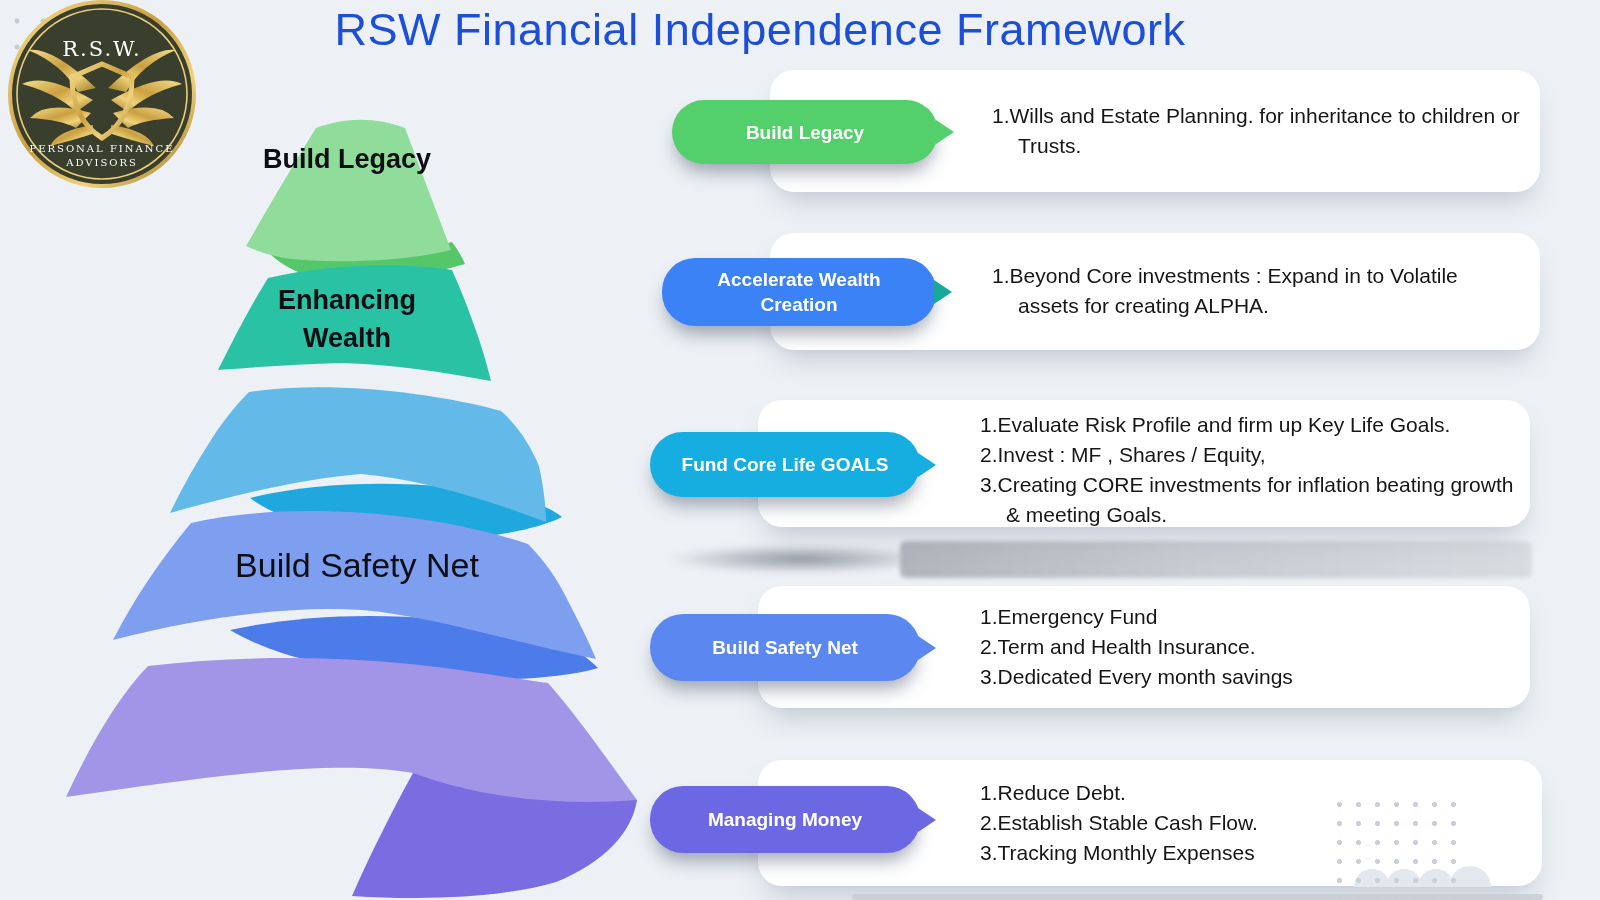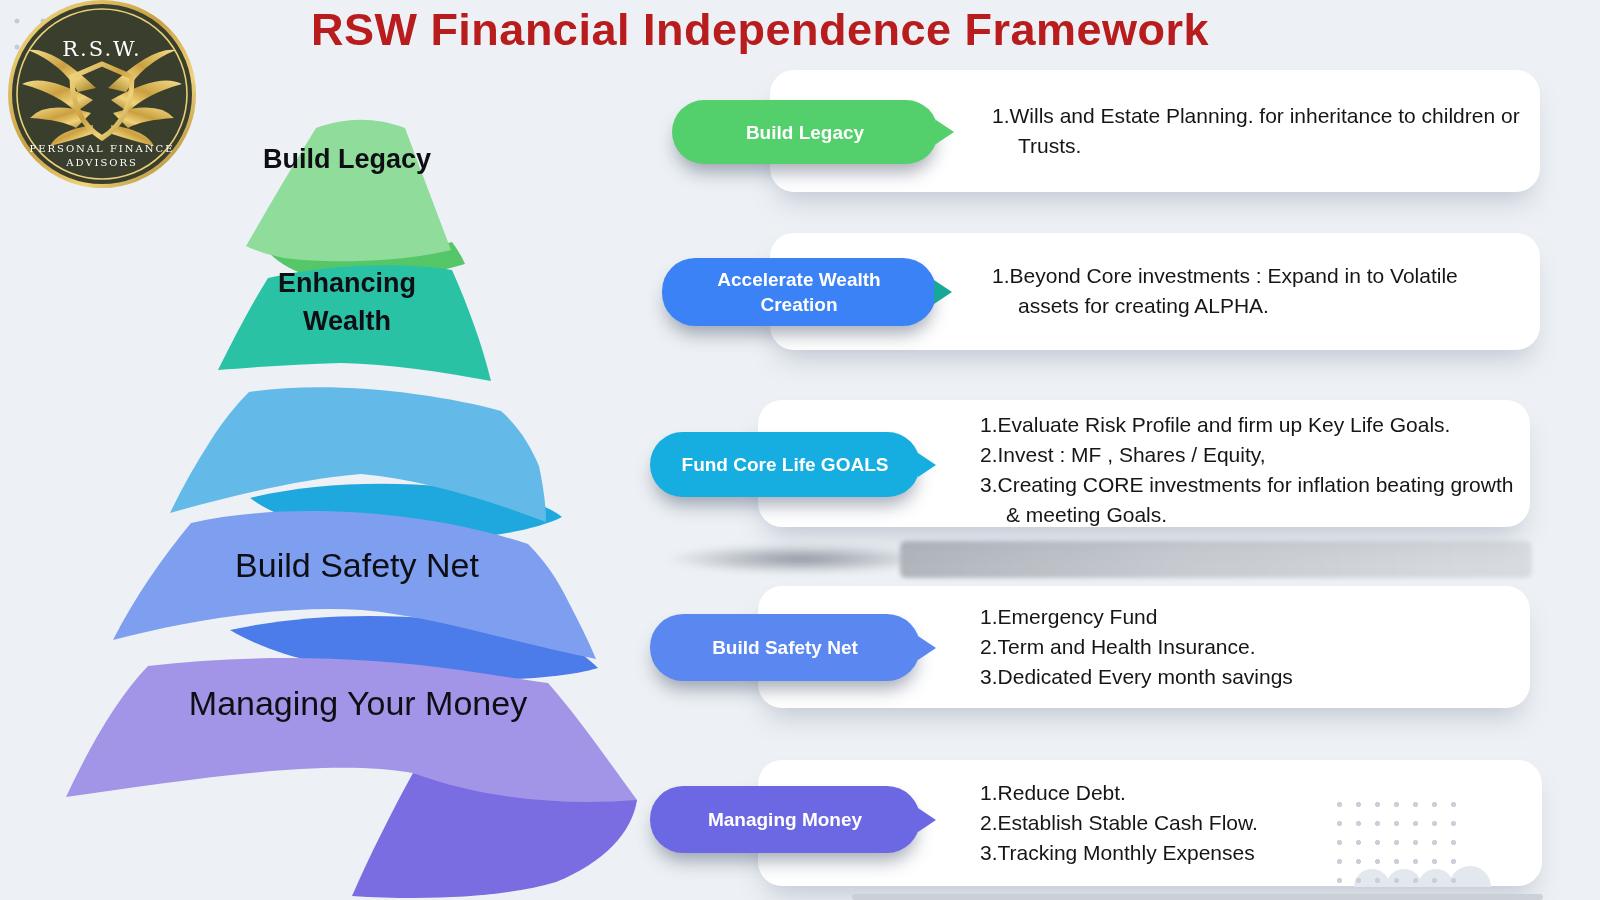--- a/index.html
+++ b/index.html
@@ -7,22 +7,22 @@
          background:#edf1f5;font-family:"Liberation Sans",sans-serif;}
   .abs{position:absolute;}
 
   
   .dots{position:absolute;background-image:radial-gradient(#c3ccd6 2.2px,transparent 2.8px);
         background-size:26px 26px;}
   .dots-br{position:absolute;background-image:radial-gradient(#c9d0d9 2.3px,transparent 2.9px);
         background-size:19px 19px;}
 
   
-  #title{left:0;top:4px;width:1520px;text-align:center;font-size:45px;font-weight:bold;
-         color:#b91c1c;letter-spacing:.5px;}
+  #title{left:0;top:4px;width:1520px;text-align:center;font-size:45px;font-weight:normal;
+         color:#1d4ed8;letter-spacing:.5px;}
 
   
   .pyr-label{position:absolute;text-align:center;color:#0e0e14;}
   .pyr-bold{font-weight:bold;font-size:27px;line-height:38px;}
   .pyr-big{font-weight:500;font-size:34px;line-height:42px;}
 
   
   .card{position:absolute;background:#ffffff;border-radius:24px;
         box-shadow:0 16px 26px -8px rgba(120,132,155,.38);}
   .card ol{margin:0;padding:0;list-style:none;counter-reset:item;}
@@ -90,23 +90,22 @@
     <path d="M 268 278 C 330 264 400 262 452 270 C 468 306 482 344 491 381 C 442 372 390 364 341 363 C 300 364 256 367 218 370 C 234 338 250 307 268 278 Z" style="fill: rgb(41, 194, 164);"></path>
     <path d="M 250 498 C 330 478 440 480 520 498 C 540 504 554 510 562 517 C 532 532 472 541 412 540 C 342 538 282 522 250 498 Z" style="fill: rgb(31, 168, 222);"></path>
     <path d="M 249 392 C 330 380 435 393 501 411 C 520 428 531 447 539 466 C 543 485 546 504 546 522 C 482 498 420 479 361 474 C 300 479 230 496 170 513 C 182 488 196 463 211 440 C 223 421 236 405 249 392 Z" style="fill: rgb(99, 186, 233);"></path>
     <path d="M 230 630 C 330 608 455 612 560 640 C 575 649 588 658 598 668 C 558 680 478 683 398 676 C 328 669 268 653 230 630 Z" style="fill: rgb(76, 123, 234);"></path>
     <path d="M 191 523 C 292 500 432 512 528 544 C 545 561 558 580 568 601 C 578 620 588 640 596 659 C 512 642 432 616 362 610 C 282 605 190 620 113 640 C 135 597 162 558 191 523 Z" style="fill: rgb(126, 158, 240);"></path>
     <path d="M 413 773 C 490 782 565 791 637 800 C 632 832 605 862 556 882 C 506 897 430 901 352 896 C 370 855 391 813 413 773 Z" style="fill: rgb(122, 108, 225);"></path>
     <path d="M 148 666 C 250 654 360 656 460 670 C 492 675 522 679 548 683 C 578 717 607 759 637 800 C 560 806 480 798 413 773 C 330 758 200 778 66 797 C 90 746 117 698 148 666 Z" style="fill: rgb(162, 148, 231);"></path>
   </svg>
 
   <div class="pyr-label pyr-bold abs" style="left:247px;top:140px;width:200px;">Build Legacy</div>
-  <div class="pyr-label pyr-bold abs" style="left:237px;top:264px;width:220px;">Enhancing Wealth</div>
+  <div class="pyr-label pyr-bold abs" style="left:237px;top:281px;width:220px;">Enhancing Wealth</div>
   <div class="pyr-label pyr-big abs" style="left:207px;top:544px;width:300px;">Build Safety Net</div>
-  <div class="pyr-label pyr-big abs" style="left:158px;top:682px;width:400px;">Managing Your Money</div>
 
   <div id="blur-ellipse" class="abs"></div>
   <div id="blur-bar" class="abs"></div>
 
   <div class="card" style="left:770px;top:70px;width:770px;height:122px;padding:31px 16px 0 222px;box-sizing:border-box;">
     <ol>
       <li>Wills and Estate Planning. for inheritance to children or Trusts.</li>
     </ol>
   </div>
 

